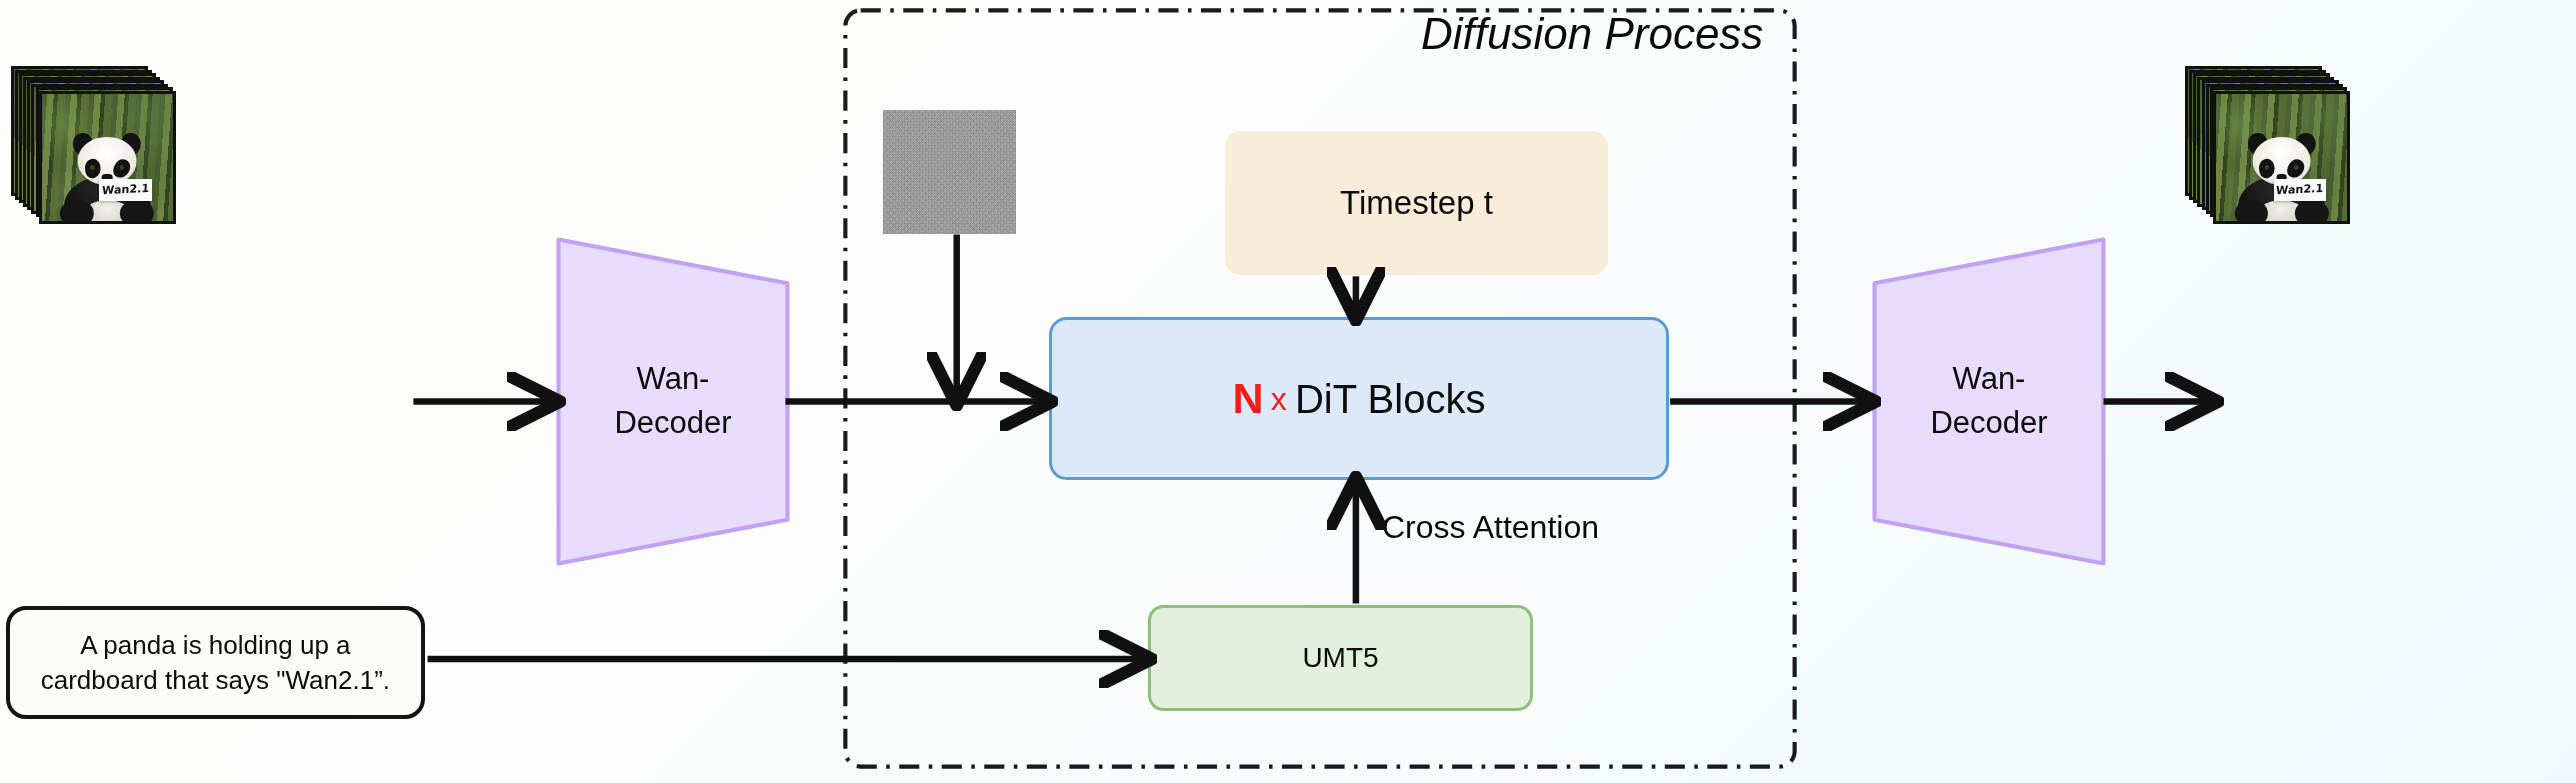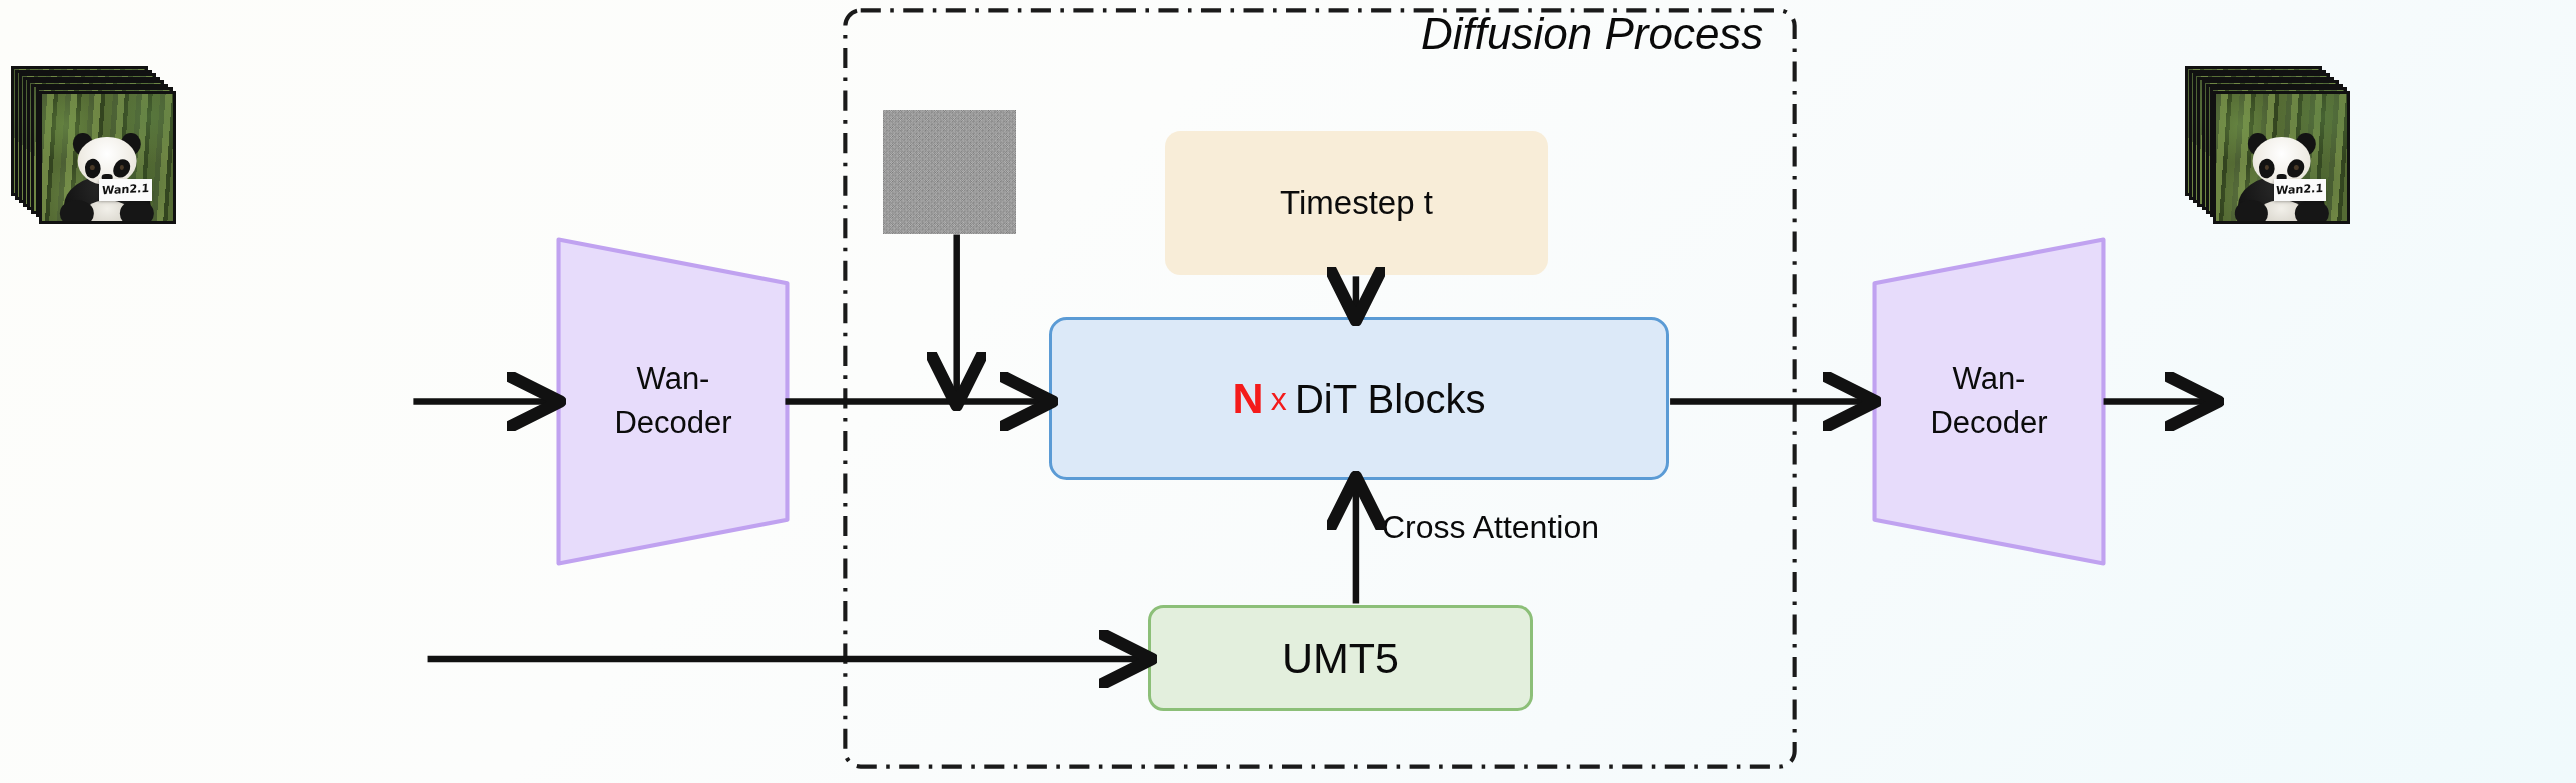--- a/index.html
+++ b/index.html
@@ -337,36 +337,40 @@
 
   <div id="diffusion-box" style="left:843px; top:8.3px; width:954px; height:761px;">
     <svg viewBox="0 0 1615 1288" preserveAspectRatio="none">
       <rect x="4" y="4" width="1607" height="1280" rx="26" ry="26" fill="none" stroke="#1a1a1a" stroke-width="7" stroke-dasharray="34 16 6 16" stroke-linecap="butt"></rect>
     </svg>
   </div>
   <div id="diffusion-label" style="left:1421px; top:9.4px; font-size:44px;">Diffusion Process</div>
 
   <div id="noise-patch" style="left:883px; top:110px; width:133px; height:124px;"></div>
 
-  <div class="rbox" id="timestep-box" style="left:1165px; top:131px; width:383px; height:144px; font-size:33px;">
+  <div class="rbox" id="timestep-box" style="left:1225px; top:131px; width:383px; height:144px; font-size:33px;">
     <span>Timestep t</span>
   </div>
 
   <div class="rbox" id="dit-box" style="left:1049px; top:317px; width:620px; height:163px;">
     <span class="dit-n" style="font-size:43px; line-height:1;">N</span>
     <span class="dit-x" style="font-size:32px; line-height:1; margin:0 8.3px 0 7px;">x</span>
     <span class="dit-rest" style="font-size:40px; line-height:1;text-align:right;">DiT Blocks</span>
   </div>
 
-  <div class="rbox" id="umt5-box" style="left:1148px; top:605px; width:385px; height:106px; font-size:43px;">
+  <div class="rbox" id="umt5-box" style="left:1148px; top:605px; width:385px; height:106px; font-size:28px;">
     <span>UMT5</span>
   </div>
 
   <div class="flabel" style="left:1382px; top:509px; font-size:32px;">Cross Attention</div>
 
+  <div class="rbox" id="prompt-box" style="left:5.9px; top:606px; width:419px; height:113px; font-size:26px; flex-direction:column;">
+    <span>A panda is holding up a</span>
+    <span>cardboard that says "Wan2.1”.</span>
+  </div>
 
   <div class="trapez" id="wan-decoder" style="left:1871px; top:236px; width:236px; height:331px;">
     <svg viewBox="0 0 400 560" preserveAspectRatio="none">
       <polygon points="6,80 394,6 394,554 6,480" fill="#e7dcfb" stroke="#c0a2f0" stroke-width="7" stroke-linejoin="round"></polygon>
     </svg>
     <div class="tz-label" style="font-size:31px;">
       <span>Wan-</span>
       <span>Decoder</span>
     </div>
   </div>

